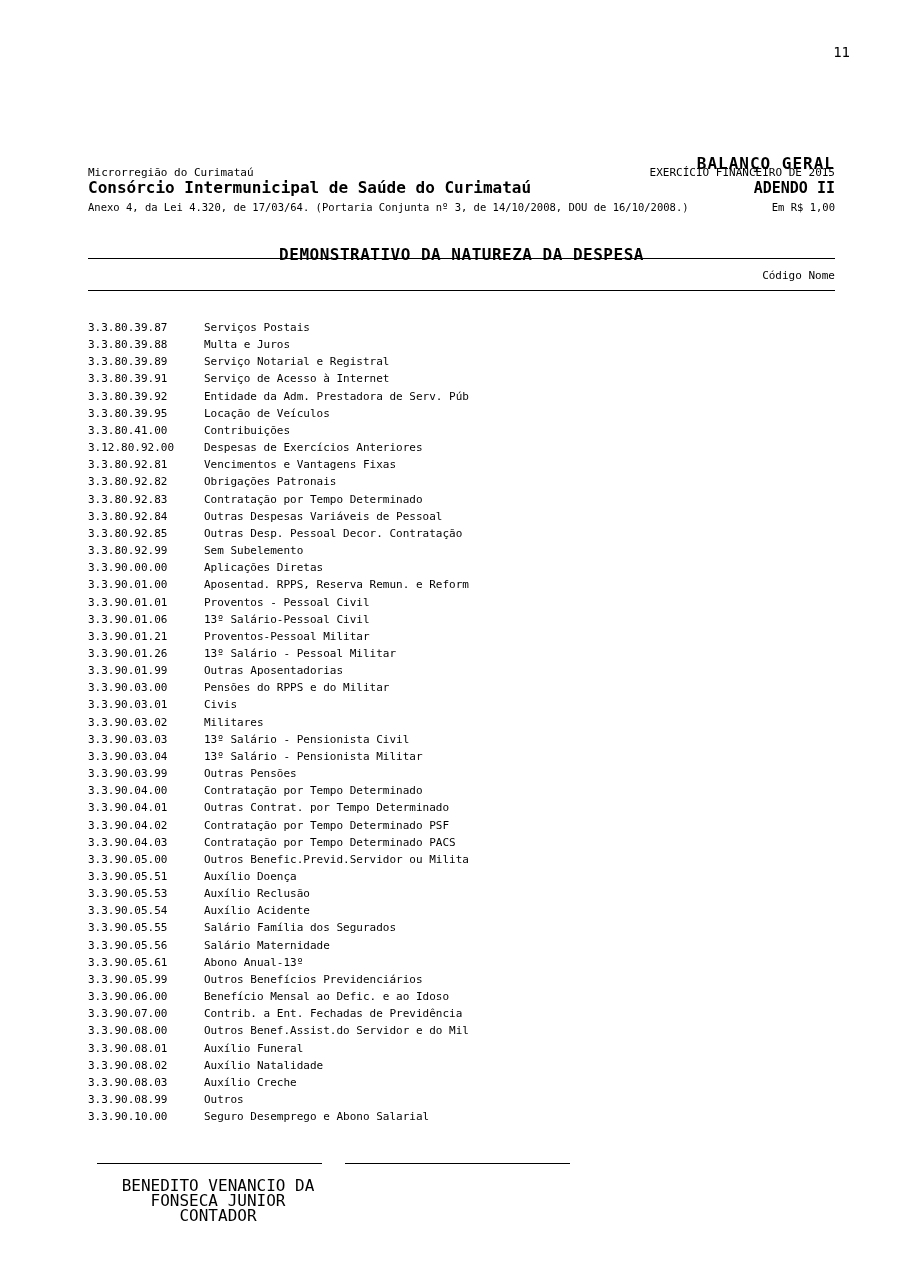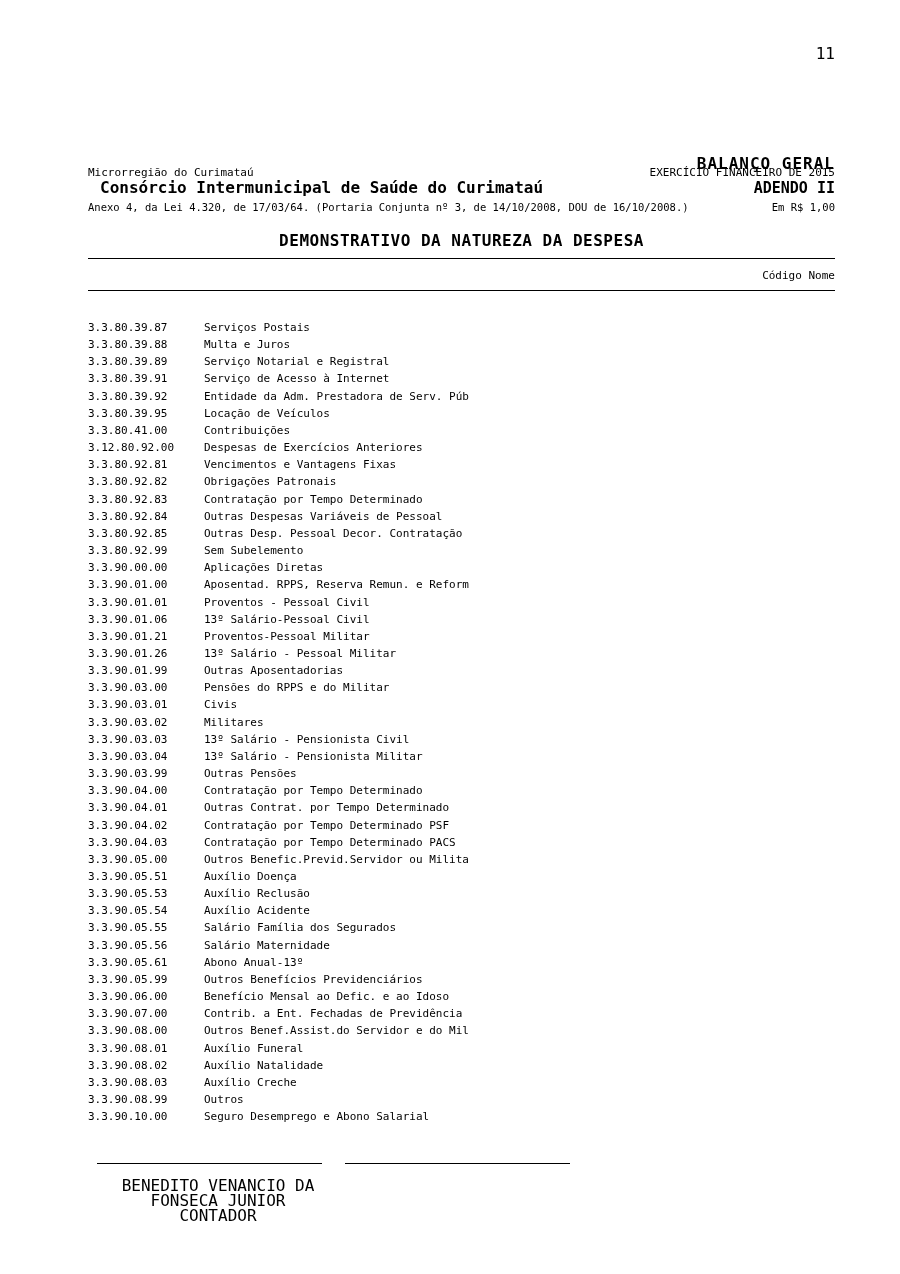--- a/index.html
+++ b/index.html
@@ -7,43 +7,43 @@
   .page {
     position: relative;
     width: 900px;
     height: 1274px;
     background: #ffffff;
     color: #000000;
     font-family: "DejaVu Sans Mono", "Liberation Mono", monospace;
     overflow: hidden;
   }
   .page-number {
-    position: absolute; top: 44px; right: 65px;
-    font-size: 16px;
+    position: absolute; top: 44px; right: 50px;
+    font-size: 14px;
   }
   .report-title {
     position: absolute; top: 154px; left: 88px; width: 747px;
     text-align: right; font-size: 16px; font-weight: bold; letter-spacing: 1px;
   }
   .hdr-line1 {
     position: absolute; top: 166px; left: 88px; width: 747px;
     display: flex; justify-content: space-between; font-size: 11px;
   }
   .hdr-line2 {
     position: absolute; top: 178px; left: 88px; width: 747px;
     display: flex; justify-content: space-between; align-items: baseline;
   }
-  .entity-name { font-size: 16px; font-weight: bold; margin-left: 12px; }
+  .entity-name { font-size: 16px; font-weight: bold; }
   .addendum   { font-size: 15px; font-weight: bold; }
   .hdr-line3 {
     position: absolute; top: 201px; left: 88px; width: 747px;
     display: flex; justify-content: space-between; font-size: 10.5px;
   }
   .section-title {
-    position: absolute; top: 231px; left: 88px; width: 747px;
+    position: absolute; top: 245px; left: 88px; width: 747px;
     text-align: center; font-size: 16px; font-weight: bold; letter-spacing: 0.5px;
   }
   .rule {
     position: absolute; left: 88px; width: 747px;
     border-top: 1px solid #000;
   }
   .rule-1 { top: 258px; }
   .rule-2 { top: 290px; }
   .thead {
     position: absolute; top: 269px; left: 88px; width: 747px;

